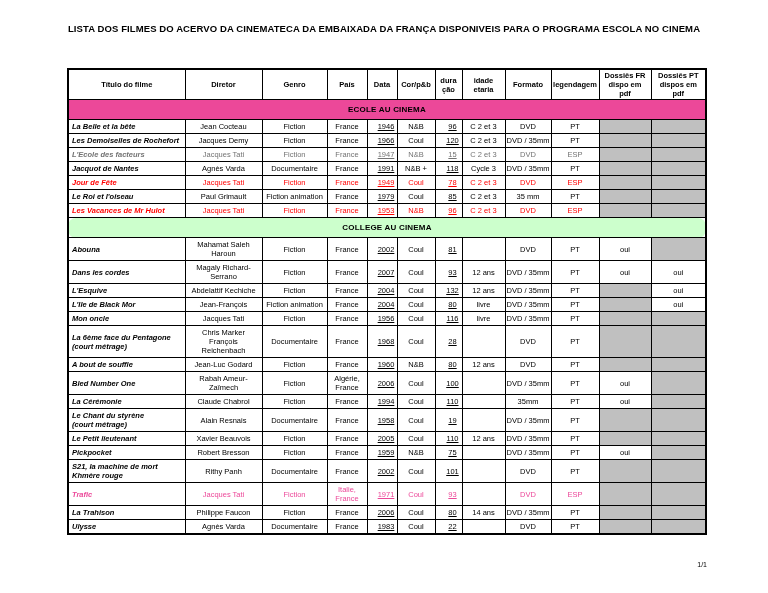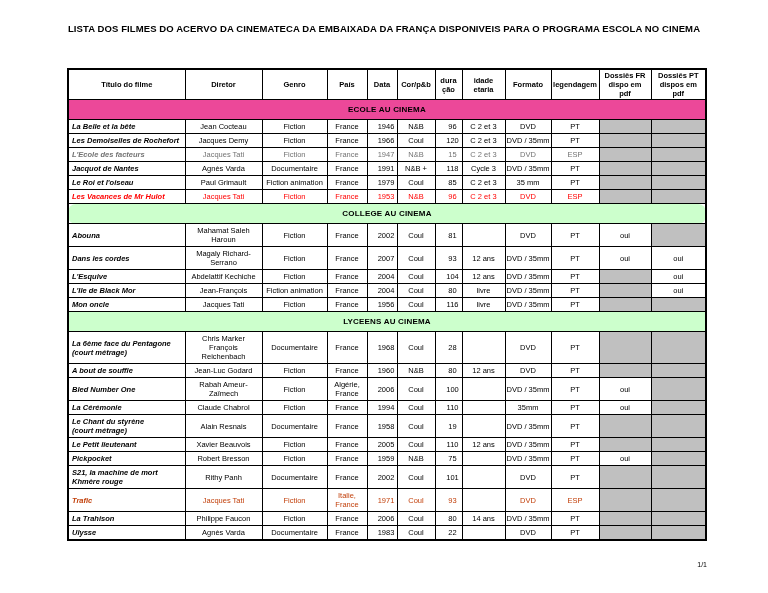--- a/index.html
+++ b/index.html
@@ -20,21 +20,21 @@
     text-align:center;vertical-align:middle;padding:2px 1px;
     white-space:pre-line;word-wrap:break-word;
   }
   .films thead th{font-weight:bold;height:26px;padding:1px;}
   .films tr.section-row td{
     font-weight:bold;font-size:8px;height:15px;letter-spacing:.2px;
   }
   .films td.cell-title{
     text-align:left;font-weight:bold;font-style:italic;padding-left:3px;
   }
-  .films td.cell-year,.films td.cell-duration{padding-left:8px;padding-right:0;}
+  .films td.cell-year,.films td.cell-duration{padding-left:8px;padding-right:0;text-decoration:underline;}
   .page-footer{
     position:absolute;top:561px;right:61px;font-size:7px;
   }
 </style>
 </head>
 <body>
 
 <div class="doc-title">LISTA DOS FILMES DO ACERVO DA CINEMATECA DA EMBAIXADA DA FRANÇA DISPONIVEIS PARA O PROGRAMA ESCOLA NO CINEMA</div>
 
 <table class="films">
@@ -127,20 +127,34 @@
         <td class="cell-country">France</td>
         <td class="cell-year">1991</td>
         <td class="cell-color">N&amp;B +</td>
         <td class="cell-duration">118</td>
         <td class="cell-age">Cycle 3</td>
         <td class="cell-format">DVD / 35mm</td>
         <td class="cell-subtitles">PT</td>
         <td class="cell-dossier_fr" style="background: rgb(192, 192, 192);"></td>
         <td class="cell-dossier_pt" style="background: rgb(192, 192, 192);"></td>
       </tr>
+      <tr style="color: rgb(255, 0, 0);">
+        <td class="cell-title">Jour de Fête</td>
+        <td class="cell-director">Jacques Tati</td>
+        <td class="cell-genre">Fiction</td>
+        <td class="cell-country">France</td>
+        <td class="cell-year">1949</td>
+        <td class="cell-color">Coul</td>
+        <td class="cell-duration">78</td>
+        <td class="cell-age">C 2 et 3</td>
+        <td class="cell-format">DVD</td>
+        <td class="cell-subtitles">ESP</td>
+        <td class="cell-dossier_fr" style="background: rgb(192, 192, 192);"></td>
+        <td class="cell-dossier_pt" style="background: rgb(192, 192, 192);"></td>
+      </tr>
       <tr>
         <td class="cell-title">Le Roi et l'oiseau</td>
         <td class="cell-director">Paul Grimault</td>
         <td class="cell-genre">Fiction animation</td>
         <td class="cell-country">France</td>
         <td class="cell-year">1979</td>
         <td class="cell-color">Coul</td>
         <td class="cell-duration">85</td>
         <td class="cell-age">C 2 et 3</td>
         <td class="cell-format">35 mm</td>
@@ -195,21 +209,21 @@
         <td class="cell-dossier_fr">oui</td>
         <td class="cell-dossier_pt">oui</td>
       </tr>
       <tr>
         <td class="cell-title">L'Esquive</td>
         <td class="cell-director">Abdelattif Kechiche</td>
         <td class="cell-genre">Fiction</td>
         <td class="cell-country">France</td>
         <td class="cell-year">2004</td>
         <td class="cell-color">Coul</td>
-        <td class="cell-duration">104</td>
+        <td class="cell-duration">132</td>
         <td class="cell-age">12 ans</td>
         <td class="cell-format">DVD / 35mm</td>
         <td class="cell-subtitles">PT</td>
         <td class="cell-dossier_fr" style="background: rgb(192, 192, 192);"></td>
         <td class="cell-dossier_pt">oui</td>
       </tr>
       <tr>
         <td class="cell-title">L'Ile de Black Mor</td>
         <td class="cell-director">Jean-François</td>
         <td class="cell-genre">Fiction animation</td>
@@ -229,23 +243,20 @@
         <td class="cell-genre">Fiction</td>
         <td class="cell-country">France</td>
         <td class="cell-year">1956</td>
         <td class="cell-color">Coul</td>
         <td class="cell-duration">116</td>
         <td class="cell-age">livre</td>
         <td class="cell-format">DVD / 35mm</td>
         <td class="cell-subtitles">PT</td>
         <td class="cell-dossier_fr" style="background: rgb(192, 192, 192);"></td>
         <td class="cell-dossier_pt" style="background: rgb(192, 192, 192);"></td>
-      </tr>
-      <tr class="section-row">
-        <td colspan="12" style="background: rgb(204, 255, 204);">LYCEENS AU CINEMA</td>
       </tr>
       <tr>
         <td class="cell-title">La 6ème face du Pentagone
 (court métrage)</td>
         <td class="cell-director">Chris Marker
 François Reichenbach</td>
         <td class="cell-genre">Documentaire</td>
         <td class="cell-country">France</td>
         <td class="cell-year">1968</td>
         <td class="cell-color">Coul</td>
@@ -351,21 +362,21 @@
         <td class="cell-country">France</td>
         <td class="cell-year">2002</td>
         <td class="cell-color">Coul</td>
         <td class="cell-duration">101</td>
         <td class="cell-age"></td>
         <td class="cell-format">DVD</td>
         <td class="cell-subtitles">PT</td>
         <td class="cell-dossier_fr" style="background: rgb(192, 192, 192);"></td>
         <td class="cell-dossier_pt" style="background: rgb(192, 192, 192);"></td>
       </tr>
-      <tr style="color: #c2410c;">
+      <tr style="color: #ec4899;">
         <td class="cell-title">Trafic</td>
         <td class="cell-director">Jacques Tati</td>
         <td class="cell-genre">Fiction</td>
         <td class="cell-country">Italie,
 France</td>
         <td class="cell-year">1971</td>
         <td class="cell-color">Coul</td>
         <td class="cell-duration">93</td>
         <td class="cell-age"></td>
         <td class="cell-format">DVD</td>

